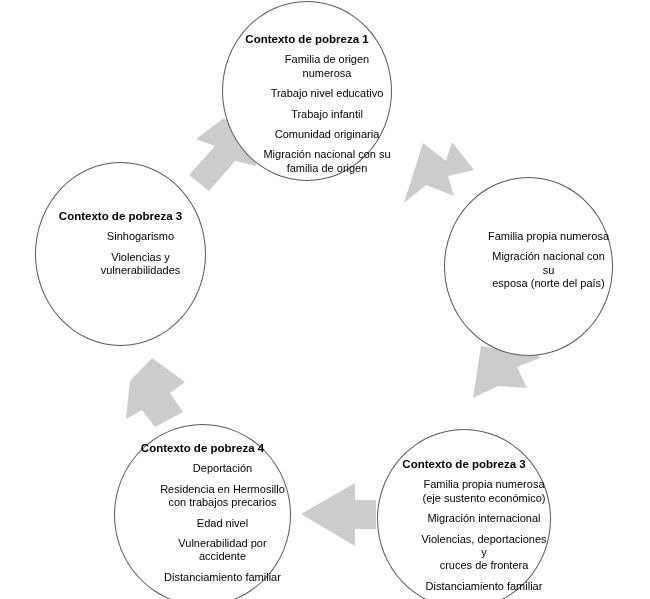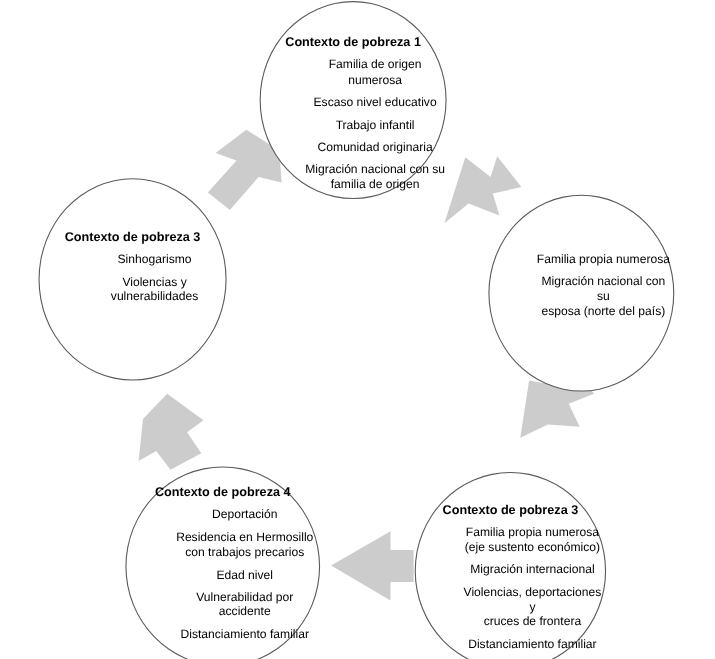--- a/index.html
+++ b/index.html
@@ -49,21 +49,21 @@
     font-size: 11px;
     color: #000000;
     line-height: 1.22;
     margin-bottom: 7px;
     white-space: pre-line;
     margin-left: 40px;
   }
   .node-item:last-child { margin-bottom: 0; text-align: center; }
 
   
-  #node-1 { left: 236px; top: 1px;   width: 170px; height: 180px; padding-top: 30px; }
+  #node-1 { left: 222px; top: 1px;   width: 170px; height: 180px; padding-top: 30px; }
   #node-2 { left: 444px; top: 177px; width: 169px; height: 179px; padding-top: 52px; }
   #node-3 { left: 377px; top: 429px; width: 174px; height: 180px; padding-top: 27px; }
   #node-4 { left: 114px; top: 424px; width: 177px; height: 182px; padding-top: 16px; }
   #node-5 { left: 35px;  top: 162px; width: 171px; height: 184px; padding-top: 46px; }
 </style>
 </head>
 <body>
 
 <div id="diagram-canvas">
 
@@ -76,21 +76,21 @@
     <polygon fill="#cccccc" points="481,346 509,351 520,329 540,358 517,367 527,388 498,386 473,398"></polygon>
 
     <polygon fill="#cccccc" points="301,514 355,483 355,500 376,500 376,529 355,529 355,546"></polygon>
 
     <polygon fill="#cccccc" points="152,358 185,382 170,393 183,412 155,427 142,410 126,419 130,381"></polygon>
   </svg>
 
   <div class="node" id="node-1">
     <div class="node-title">Contexto de pobreza 1</div>
     <div class="node-item">Familia de origen numerosa</div>
-    <div class="node-item">Escaso nivel educativo</div>
+    <div class="node-item">Trabajo nivel educativo</div>
     <div class="node-item">Trabajo infantil</div>
     <div class="node-item">Comunidad originaria</div>
     <div class="node-item">Migración nacional con su
 familia de origen</div>
   </div>
 
   <div class="node" id="node-2">
     <div class="node-item">Familia propia numerosa</div>
     <div class="node-item">Migración nacional con su
 esposa (norte del país)</div>

